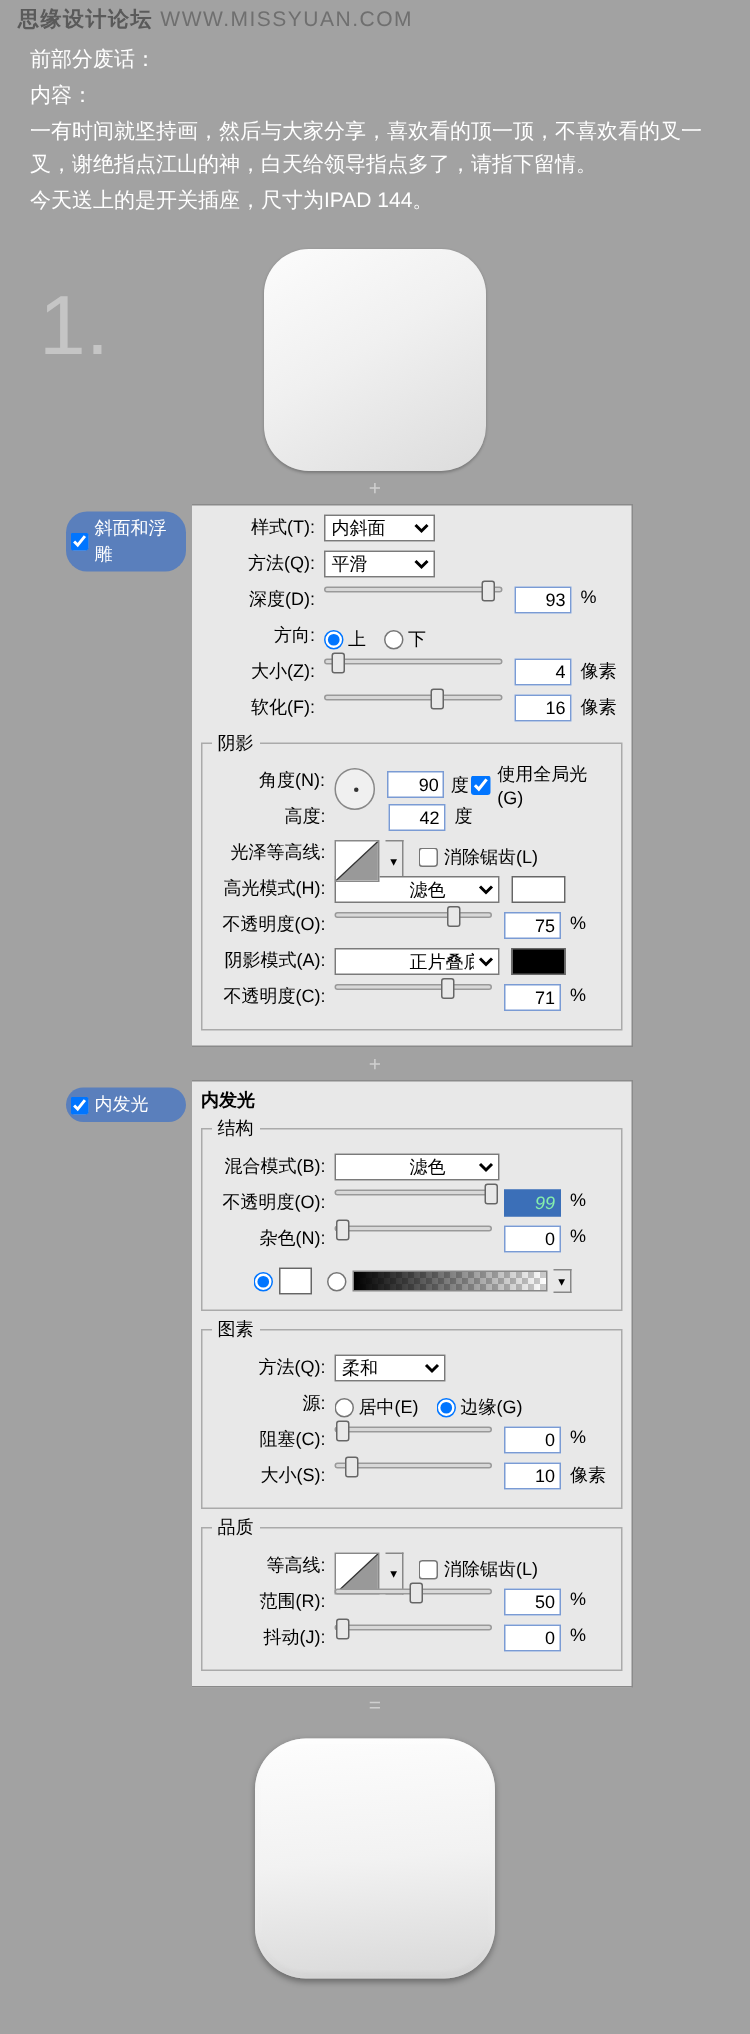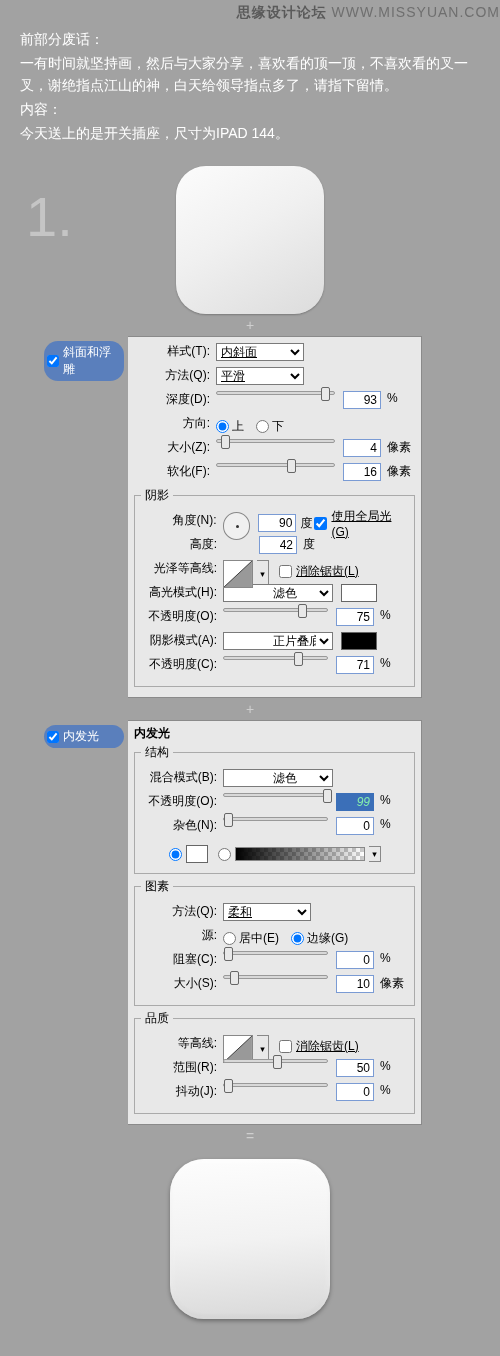--- a/index.html
+++ b/index.html
@@ -8,24 +8,25 @@
   height: 1356px;
   background: #a2a2a2;
   font-family: "Microsoft YaHei", "SimSun", sans-serif;
   font-size: 12px;
   color: #000;
   position: relative;
 }
 .watermark {
   position: absolute;
   top: 4px; left: 0; right: 0;
-  text-align: right;
+  text-align: left;
   color: #6f6f6f;
   font-size: 14px;
   letter-spacing: 1px;
+  padding-left: 12px;
 }
 .watermark .bold { font-weight: bold; color: #5a5a5a; }
 .intro { color: #fff; font-size: 14px; line-height: 22px; padding: 28px 20px 0 20px; }
 .intro p { margin-bottom: 2px; }
 .step-num {
   position: absolute;
   left: 26px; top: 184px;
   font-size: 56px;
   color: #c5c5c5;
   font-family: Arial, sans-serif;
@@ -66,21 +67,21 @@
 }
 legend { padding: 0 4px; }
 .row {
   display: flex; height: 22px; margin: 2px 0;
 }
 .row .lbl { width: 76px; text-align: right; margin-right: 6px; white-space: nowrap; }
 select.combo {
   height: 18px; font-size: 12px; background: #fff; border: 1px solid #7a7a7a;
 }
 .combo-wide { width: 110px; padding-left: 45px; }
-.combo-mid { width: 88px; text-decoration: underline; }
+.combo-mid { width: 74px; }
 .slider-track {
   flex: 1; height: 4px; background: #d8d8d8;
   border: 1px solid #999; border-radius: 2px;
   position: relative; margin-right: 8px; max-width: 130px;
 }
 .slider-thumb {
   position: absolute; top: -5px; width: 9px; height: 14px;
   background: #e8e8e8; border: 1px solid #666;
   border-radius: 2px;
 }
@@ -108,21 +109,21 @@
 .dd-btn {
   width: 12px; height: 28px; border: 1px solid #888; border-left: none;
   display: inline-flex; align-items: center; justify-content: center;
   background: #e8e8e8; font-size: 9px; margin-right: 10px;
 }
 .swatch {
   width: 36px; height: 18px; border: 1px solid #666; display: inline-block;
 }
 .swatch.white { background: #fff; }
 .swatch.black { background: #000; }
-.checkbox-inline { display: inline-flex; align-items: center; gap: 4px; text-decoration: underline; }
+.checkbox-inline { display: inline-flex; align-items: center; gap: 4px; }
 .gradient-bar {
   width: 130px; height: 14px; border: 1px solid #888;
   background: linear-gradient(to right, #000, transparent),
               repeating-conic-gradient(#ccc 0 25%, #fff 0 50%) 0 0/8px 8px;
 }
 .color-radio-row { display: flex; align-items: center; gap: 10px; padding: 4px 0 4px 28px; }
 .icon-rr-bottom {
   width: 160px; height: 160px;
   border-radius: 34px;
   margin: 12px auto 0 auto;
@@ -133,22 +134,22 @@
 </head>
 <body>
 
 <div class="watermark">
   <span class="bold">思缘设计论坛</span>
   <span>WWW.MISSYUAN.COM</span>
 </div>
 
 <div class="intro">
   <p>前部分废话：</p>
+  <p>内容：</p>
   <p>一有时间就坚持画，然后与大家分享，喜欢看的顶一顶，不喜欢看的叉一叉，谢绝指点江山的神，白天给领导指点多了，请指下留情。</p>
-  <p>内容：</p>
   <p>今天送上的是开关插座，尺寸为IPAD 144。</p>
 </div>
 
 <div class="step-num">1.</div>
 
 <div class="icon-rr"></div>
 <div class="plus">+</div>
 
 <div class="panel-wrap">
   <div class="section-tag">

